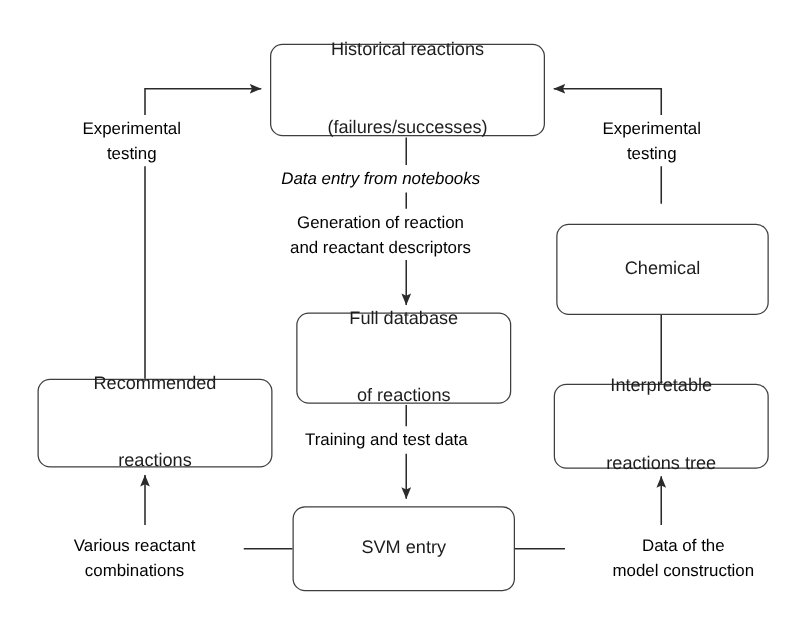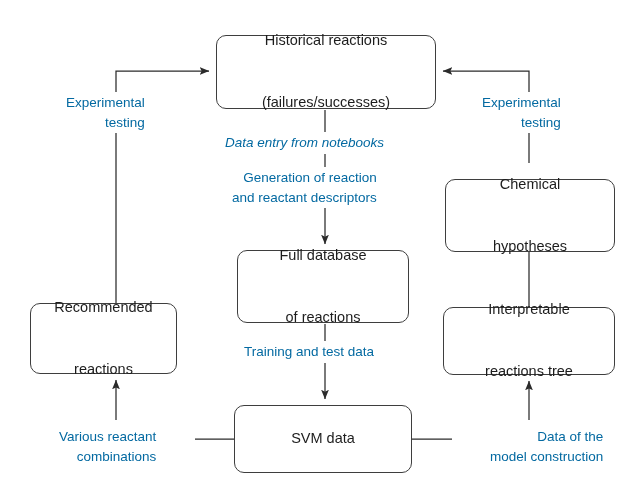--- a/index.html
+++ b/index.html
@@ -36,37 +36,37 @@
     font-size: 14.5px;
     line-height: 1.5;
     text-align: center;
     z-index: 3;
     gap: 40px;
   }
   .node .ln { display: block; white-space: nowrap; }
 
   .edge-label {
     position: absolute;
-    color: #0369a1;
+    color: #000000;
     font-size: 13.5px;
     line-height: 1.45;
-    text-align: right;
+    text-align: center;
     background: #ffffff;
     padding: 1px 4px;
     z-index: 4;
     white-space: nowrap;
   }
   .edge-label .ln { display: block; }
 
   
   #node-historical   { left: 216px; top: 35px;  width: 220px; height: 74px; }
   #node-chemical     { left: 445px; top: 163px; width: 170px; height: 73px; margin-top: 16px; }
   #node-database     { left: 237px; top: 250px; width: 172px; height: 73px; }
   #node-tree         { left: 443px; top: 307px; width: 172px; height: 68px; }
-  #node-recommended  { left: 30px;  top: 303px; width: 147px; height: 71px; }
+  #node-recommended  { left: 30px;  top: 303px; width: 188px; height: 71px; }
   #node-svm          { left: 234px; top: 405px; width: 178px; height: 68px; }
 
   
   #lbl-exp-left   { left: 62px;  top: 92px;  }
   #lbl-exp-right  { left: 478px; top: 92px;  }
   #lbl-dataentry  { left: 221px; top: 132px; font-style: italic; }
   #lbl-generation { left: 228px; top: 167px; }
   #lbl-training   { left: 240px; top: 341px; }
   #lbl-various    { left: 55px;  top: 426px; }
   #lbl-modelof    { left: 486px; top: 426px; }
@@ -120,40 +120,39 @@
     </g>
   </svg>
 
   <div class="node" id="node-historical">
     <span class="ln">Historical reactions</span>
     <span class="ln">(failures/successes)</span>
   </div>
 
   <div class="node" id="node-chemical">
     <span class="ln">Chemical</span>
-    <span class="ln">hypotheses</span>
   </div>
 
   <div class="node" id="node-database">
     <span class="ln">Full database</span>
     <span class="ln">of reactions</span>
   </div>
 
   <div class="node" id="node-tree">
     <span class="ln">Interpretable</span>
     <span class="ln">reactions tree</span>
   </div>
 
   <div class="node" id="node-recommended">
     <span class="ln">Recommended</span>
     <span class="ln">reactions</span>
   </div>
 
   <div class="node" id="node-svm">
-    <span class="ln">SVM data</span>
+    <span class="ln">SVM entry</span>
   </div>
 
   <div class="edge-label" id="lbl-exp-left">
     <span class="ln">Experimental</span>
     <span class="ln">testing</span>
   </div>
 
   <div class="edge-label" id="lbl-exp-right">
     <span class="ln">Experimental</span>
     <span class="ln">testing</span>

